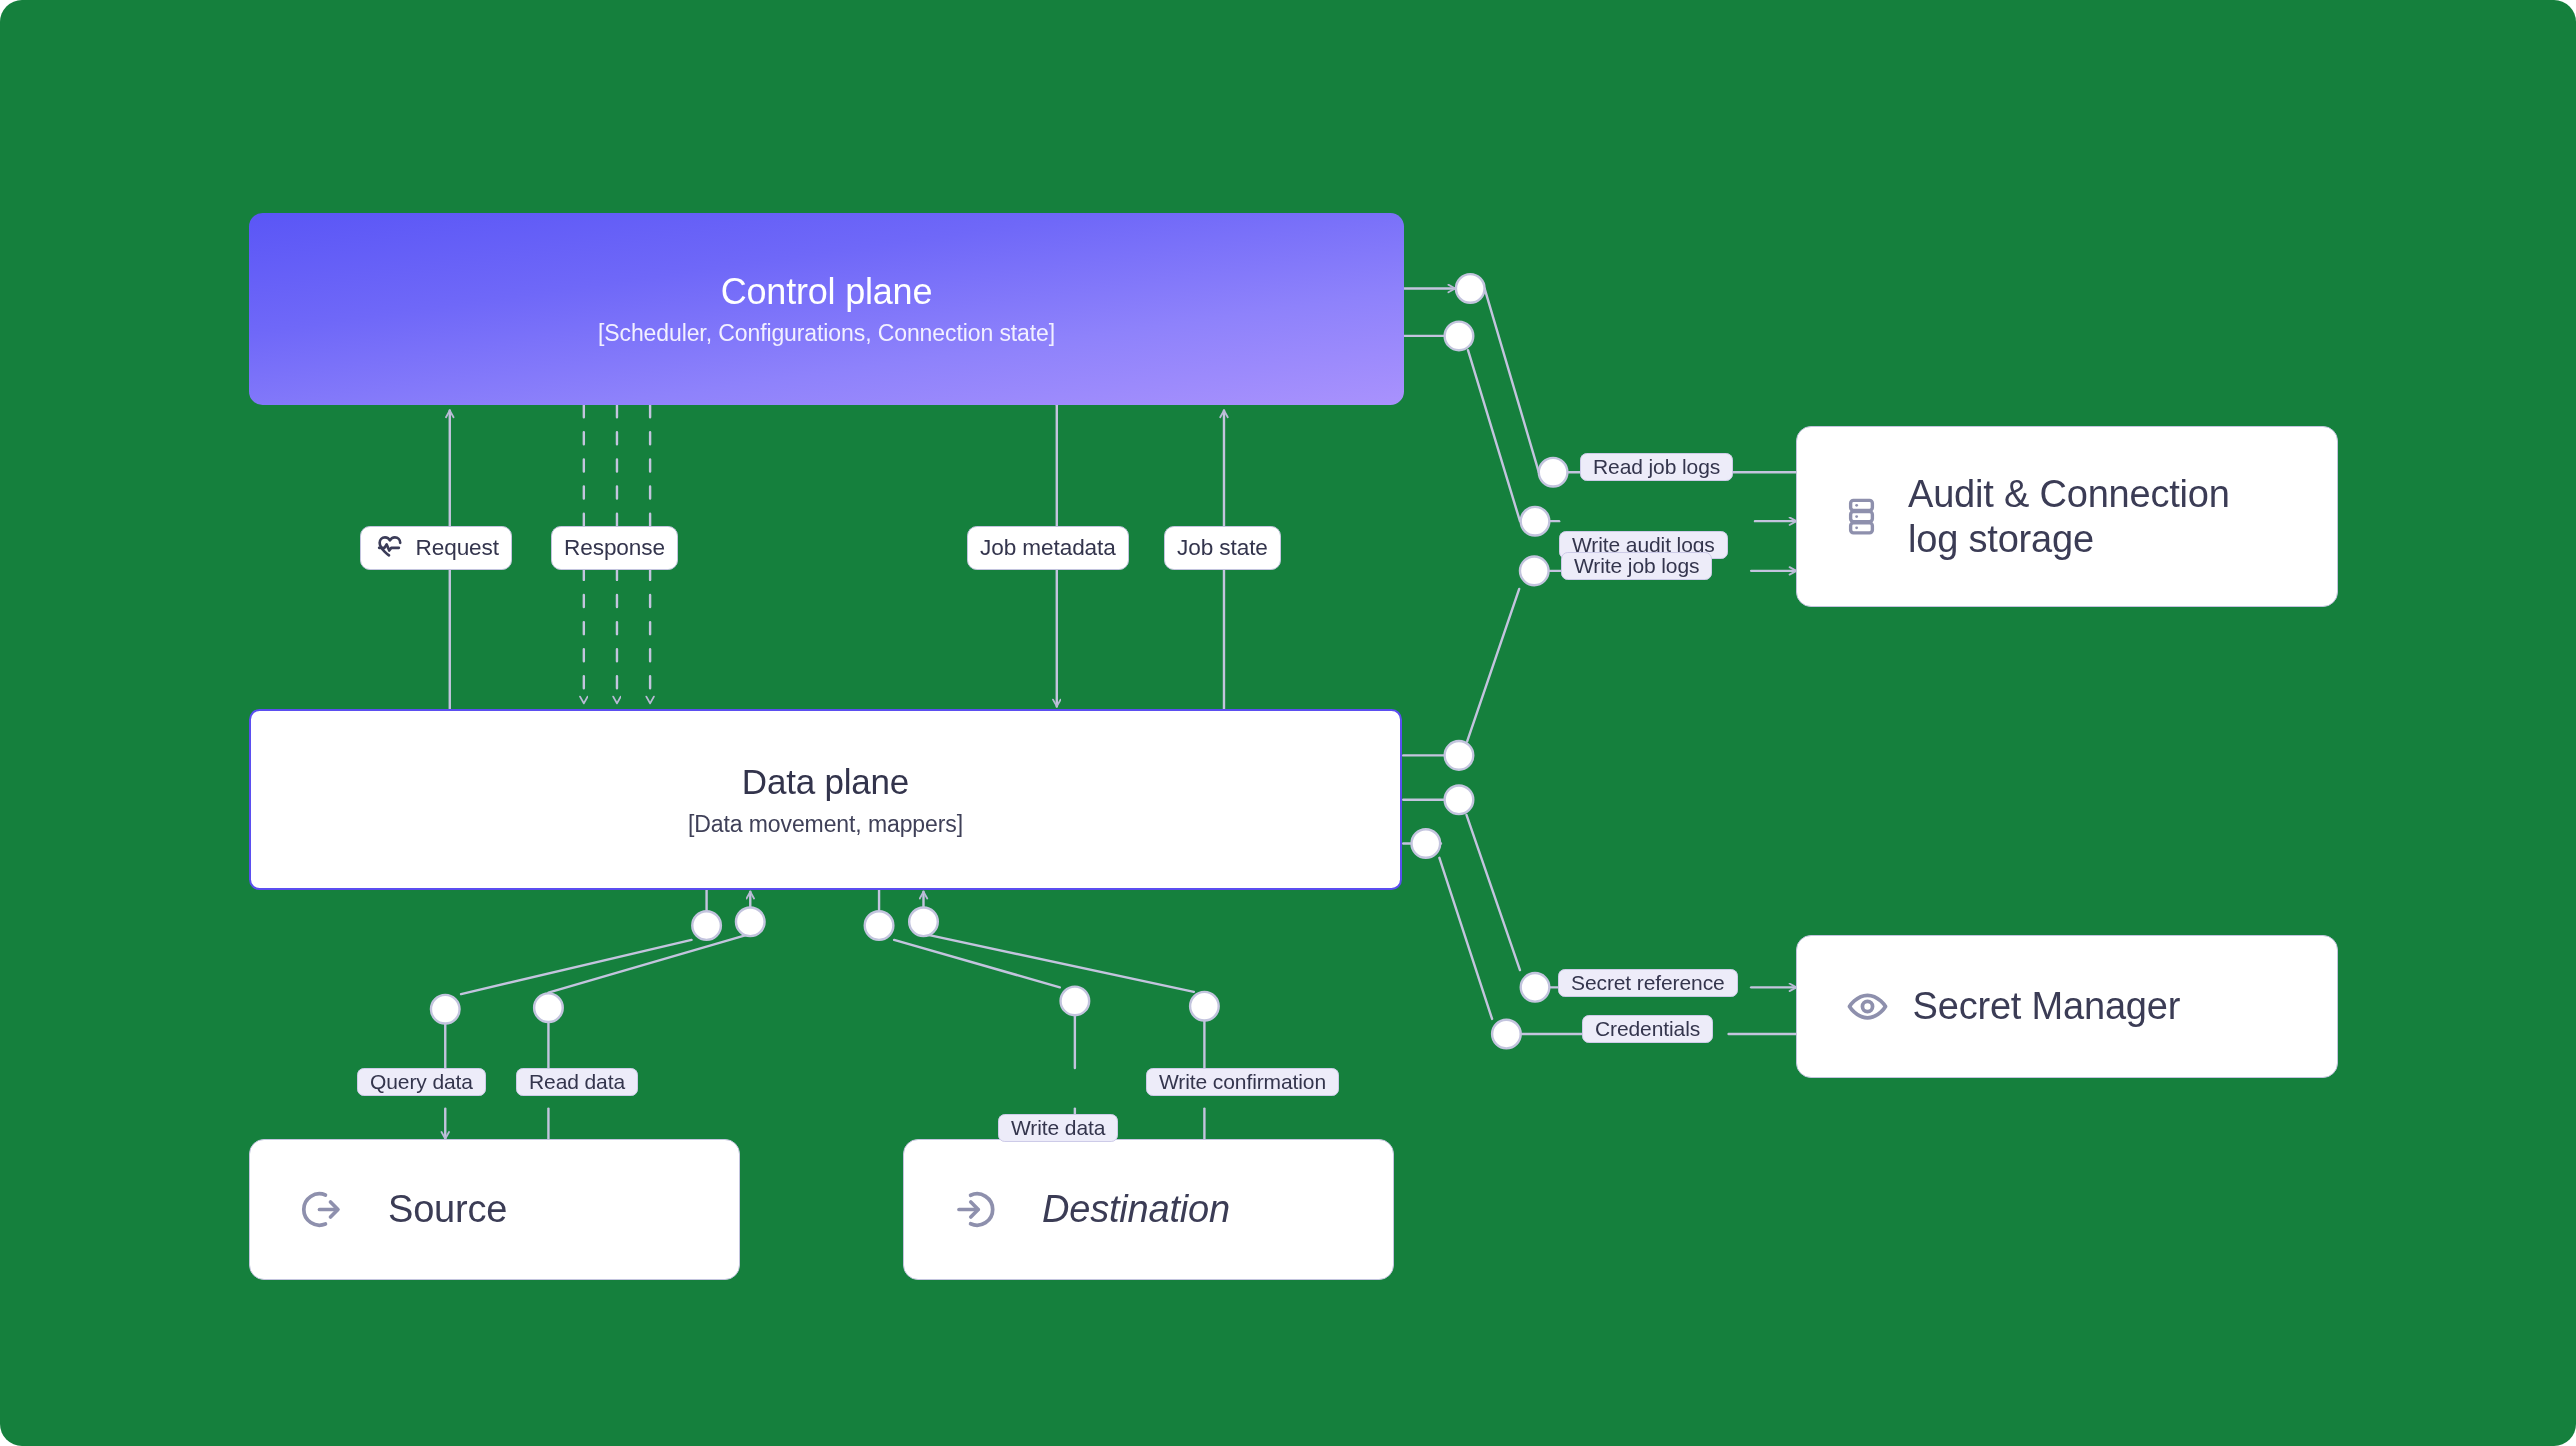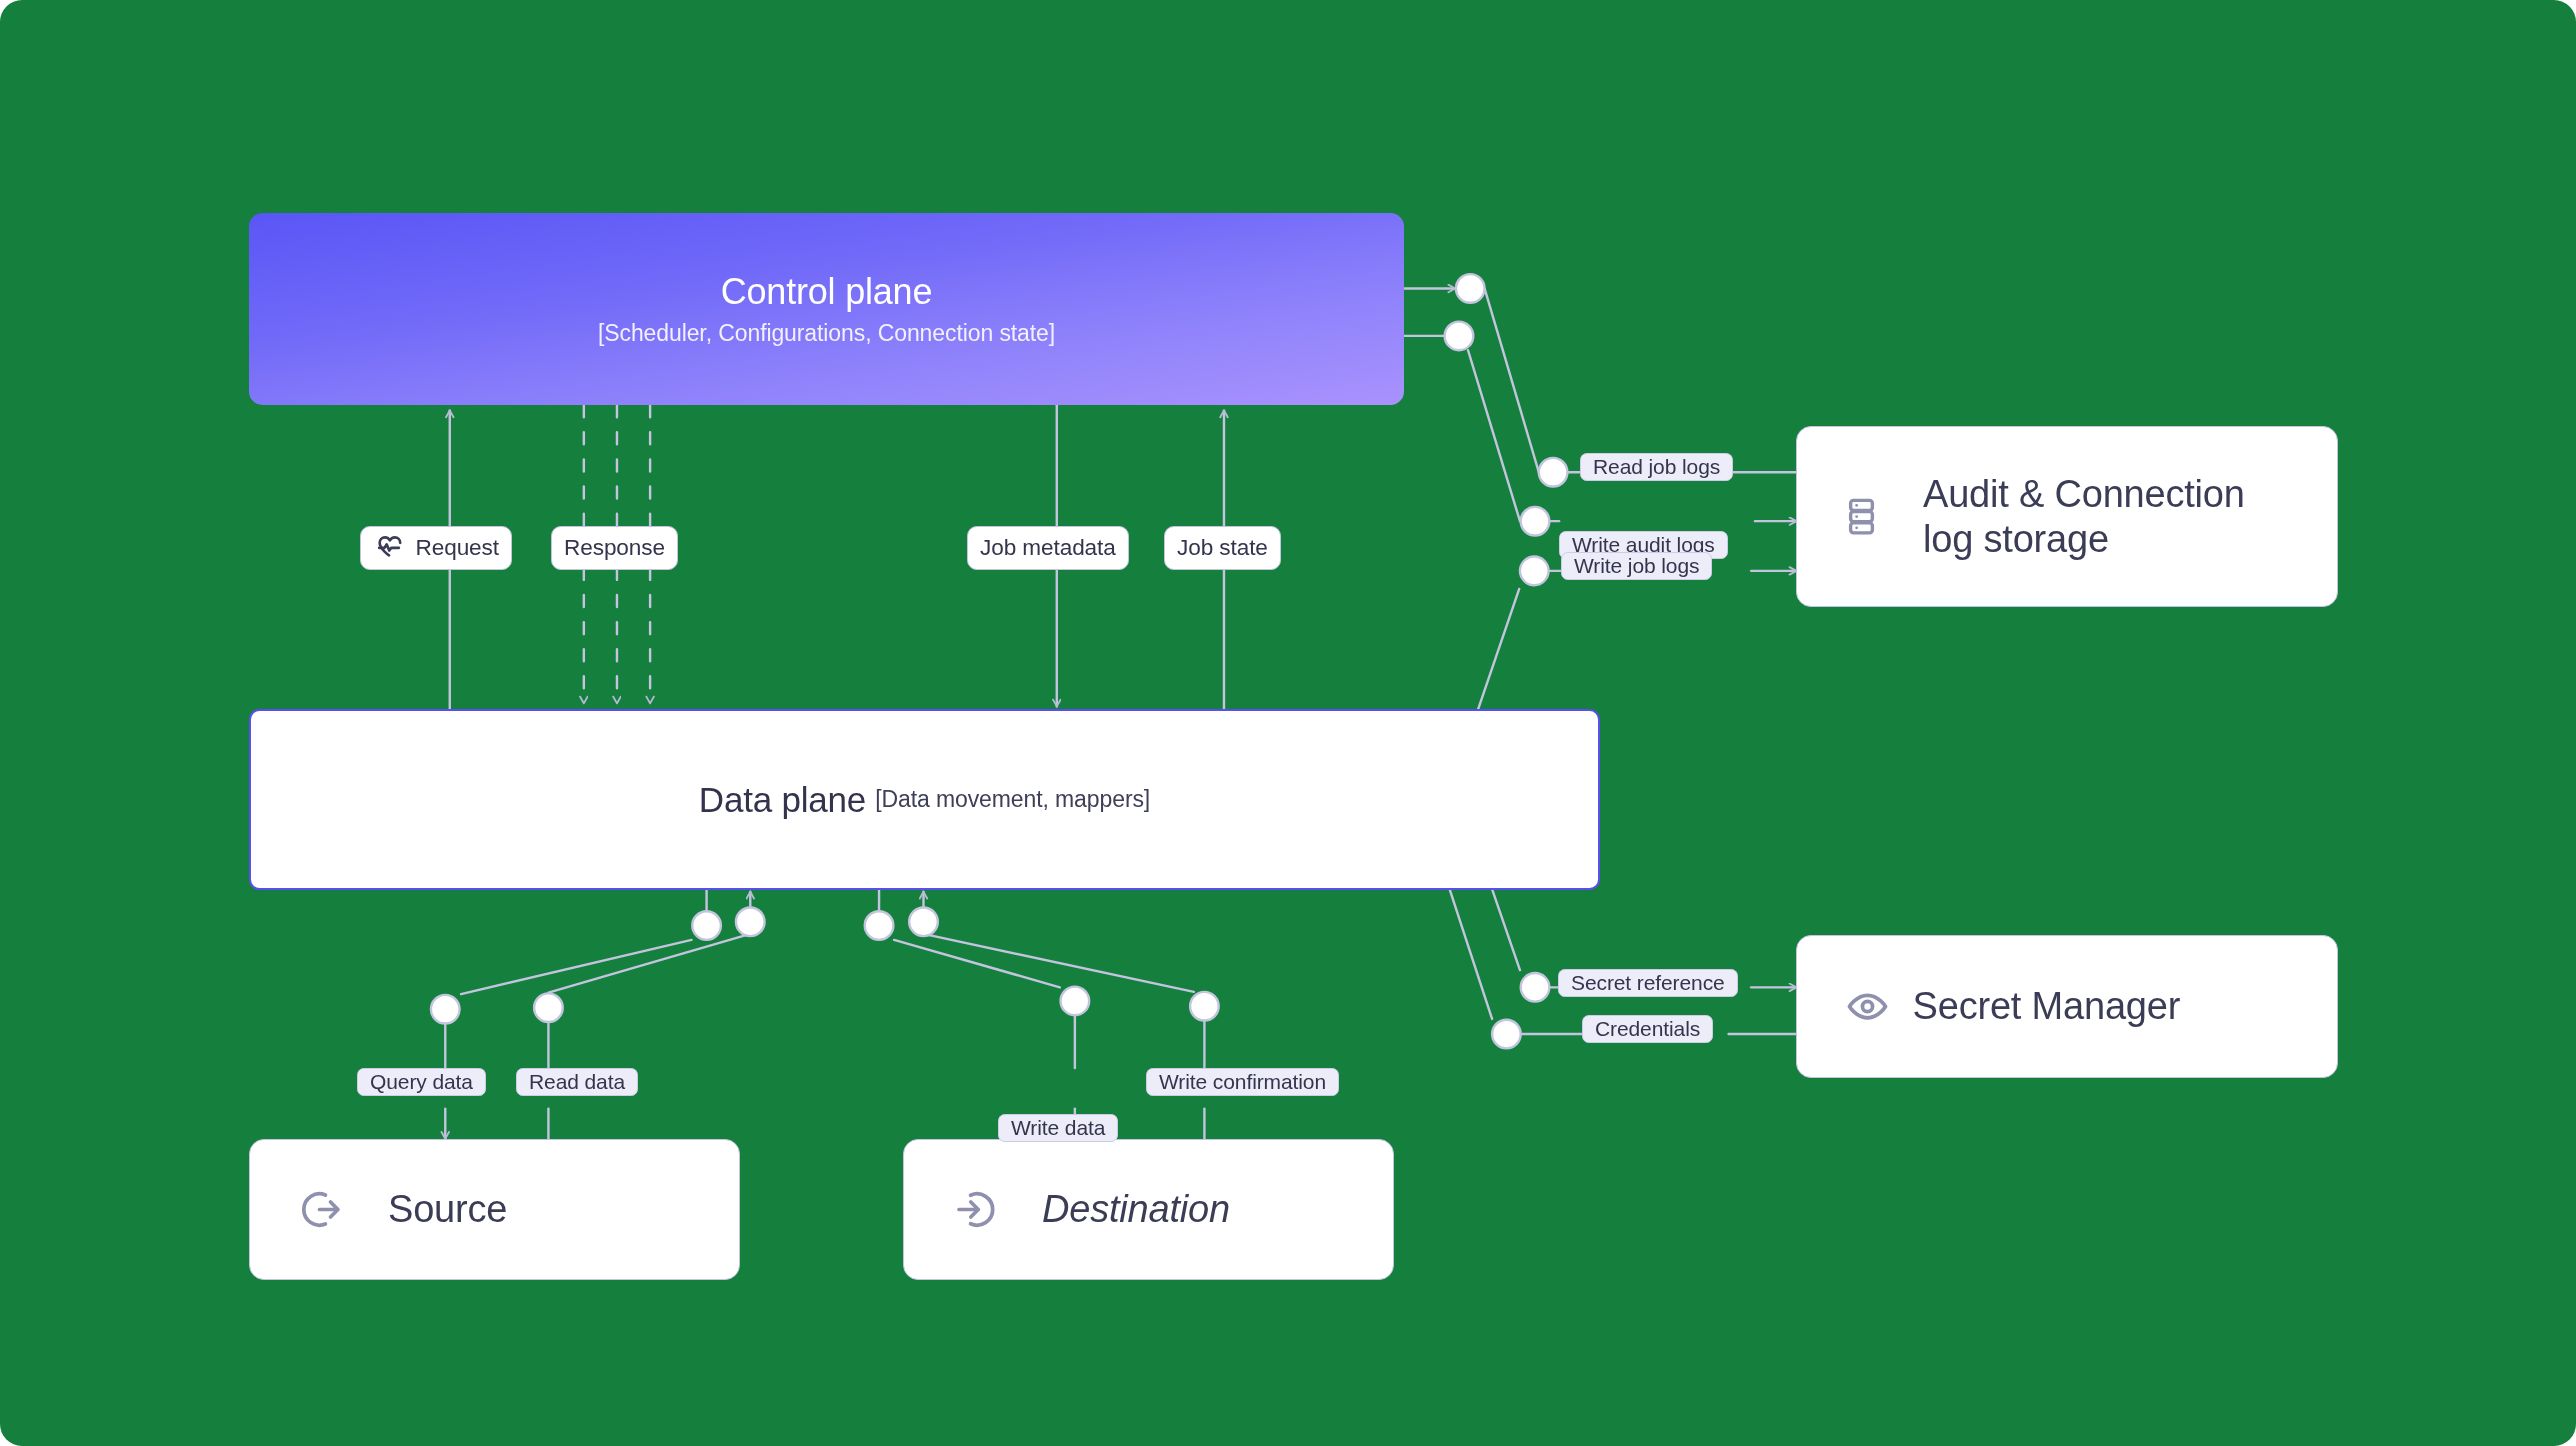--- a/index.html
+++ b/index.html
@@ -48,26 +48,26 @@
   #control-plane .cp-title{
     font-size:36px;color:#ffffff;letter-spacing:-0.2px;
   }
   #control-plane .cp-sub{
     font-size:23px;color:#f2f0ff;letter-spacing:-0.1px;
   }
 
   
   #data-plane{
     position:absolute;
-    left:249px;top:709px;width:1351px;height:181px;
+    left:249px;top:709px;width:1153px;height:181px;
     box-sizing:border-box;
     border:2.3px solid #5b4ef0;
     border-radius:10.5px;
     background:#ffffff;
-    display:flex;flex-direction:row;align-items:center;justify-content:center;
+    display:flex;flex-direction:column;align-items:center;justify-content:center;
     gap:9px;
   }
   #data-plane .dp-title{font-size:35px;color:#33344c;letter-spacing:-0.2px;}
   #data-plane .dp-sub{font-size:23px;color:#3f4058;letter-spacing:-0.1px;}
 
   
   .elabel{
     position:absolute;
     box-sizing:border-box;
     display:flex;align-items:center;justify-content:center;
@@ -206,21 +206,21 @@
     <span class="nicon">
       <svg width="47" height="47" viewBox="0 0 24 24" fill="none" stroke="#8e90ad" stroke-width="1.9" stroke-linecap="round" stroke-linejoin="round">
         <path d="M9.5 4.7A8 8 0 1 1 9.5 19.3"></path>
         <path d="M3.6 12h9.6"></path>
         <path d="M9.6 8.2 13.4 12l-3.8 3.8"></path>
       </svg>
     </span>
     <span class="nlabel">Destination</span>
   </div>
 
-  <div class="node plain" style="left:1796px;top:426px;width:542px;height:181px;padding-left:42px;gap:39px;">
+  <div class="node plain" style="left:1796px;top:426px;width:542px;height:181px;padding-left:42px;gap:24px;">
     <span class="nicon">
       <svg width="45" height="45" viewBox="0 0 24 24" fill="none" stroke="#8e90ad" stroke-width="1.8" stroke-linecap="round" stroke-linejoin="round">
         <rect x="6.2" y="3.4" width="11.6" height="5.3" rx="1.5"></rect>
         <rect x="6.2" y="9.4" width="11.6" height="5.3" rx="1.5"></rect>
         <rect x="6.2" y="15.4" width="11.6" height="5.3" rx="1.5"></rect>
         <circle cx="9.4" cy="6.05" r="0.75" fill="#8e90ad" stroke="none"></circle>
         <circle cx="9.4" cy="12.05" r="0.75" fill="#8e90ad" stroke="none"></circle>
         <circle cx="9.4" cy="18.05" r="0.75" fill="#8e90ad" stroke="none"></circle>
       </svg>
     </span>

